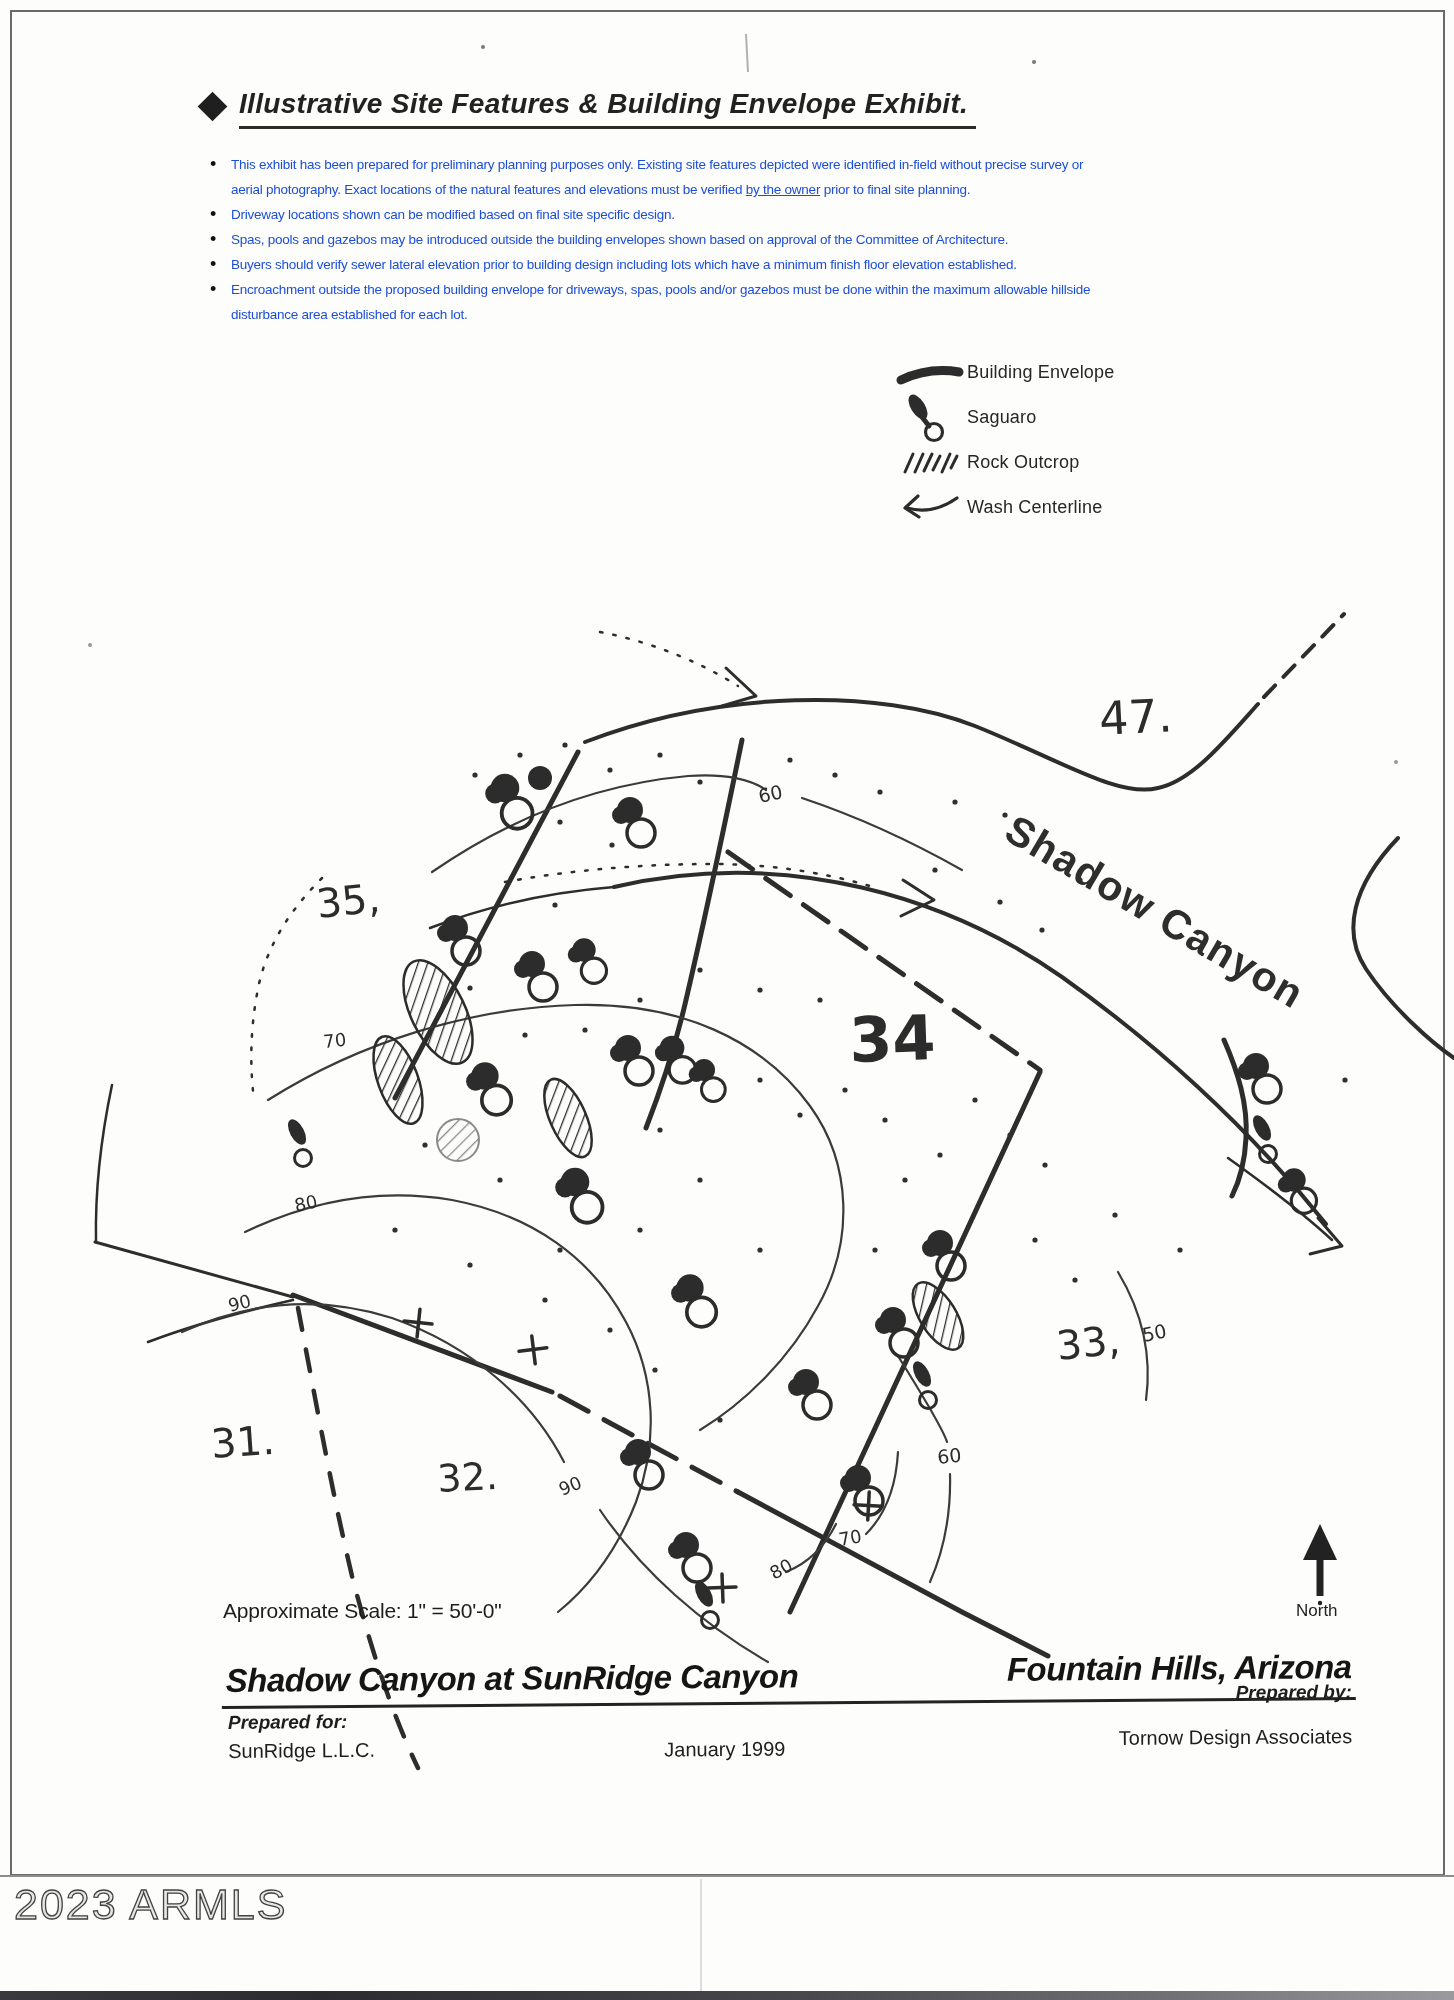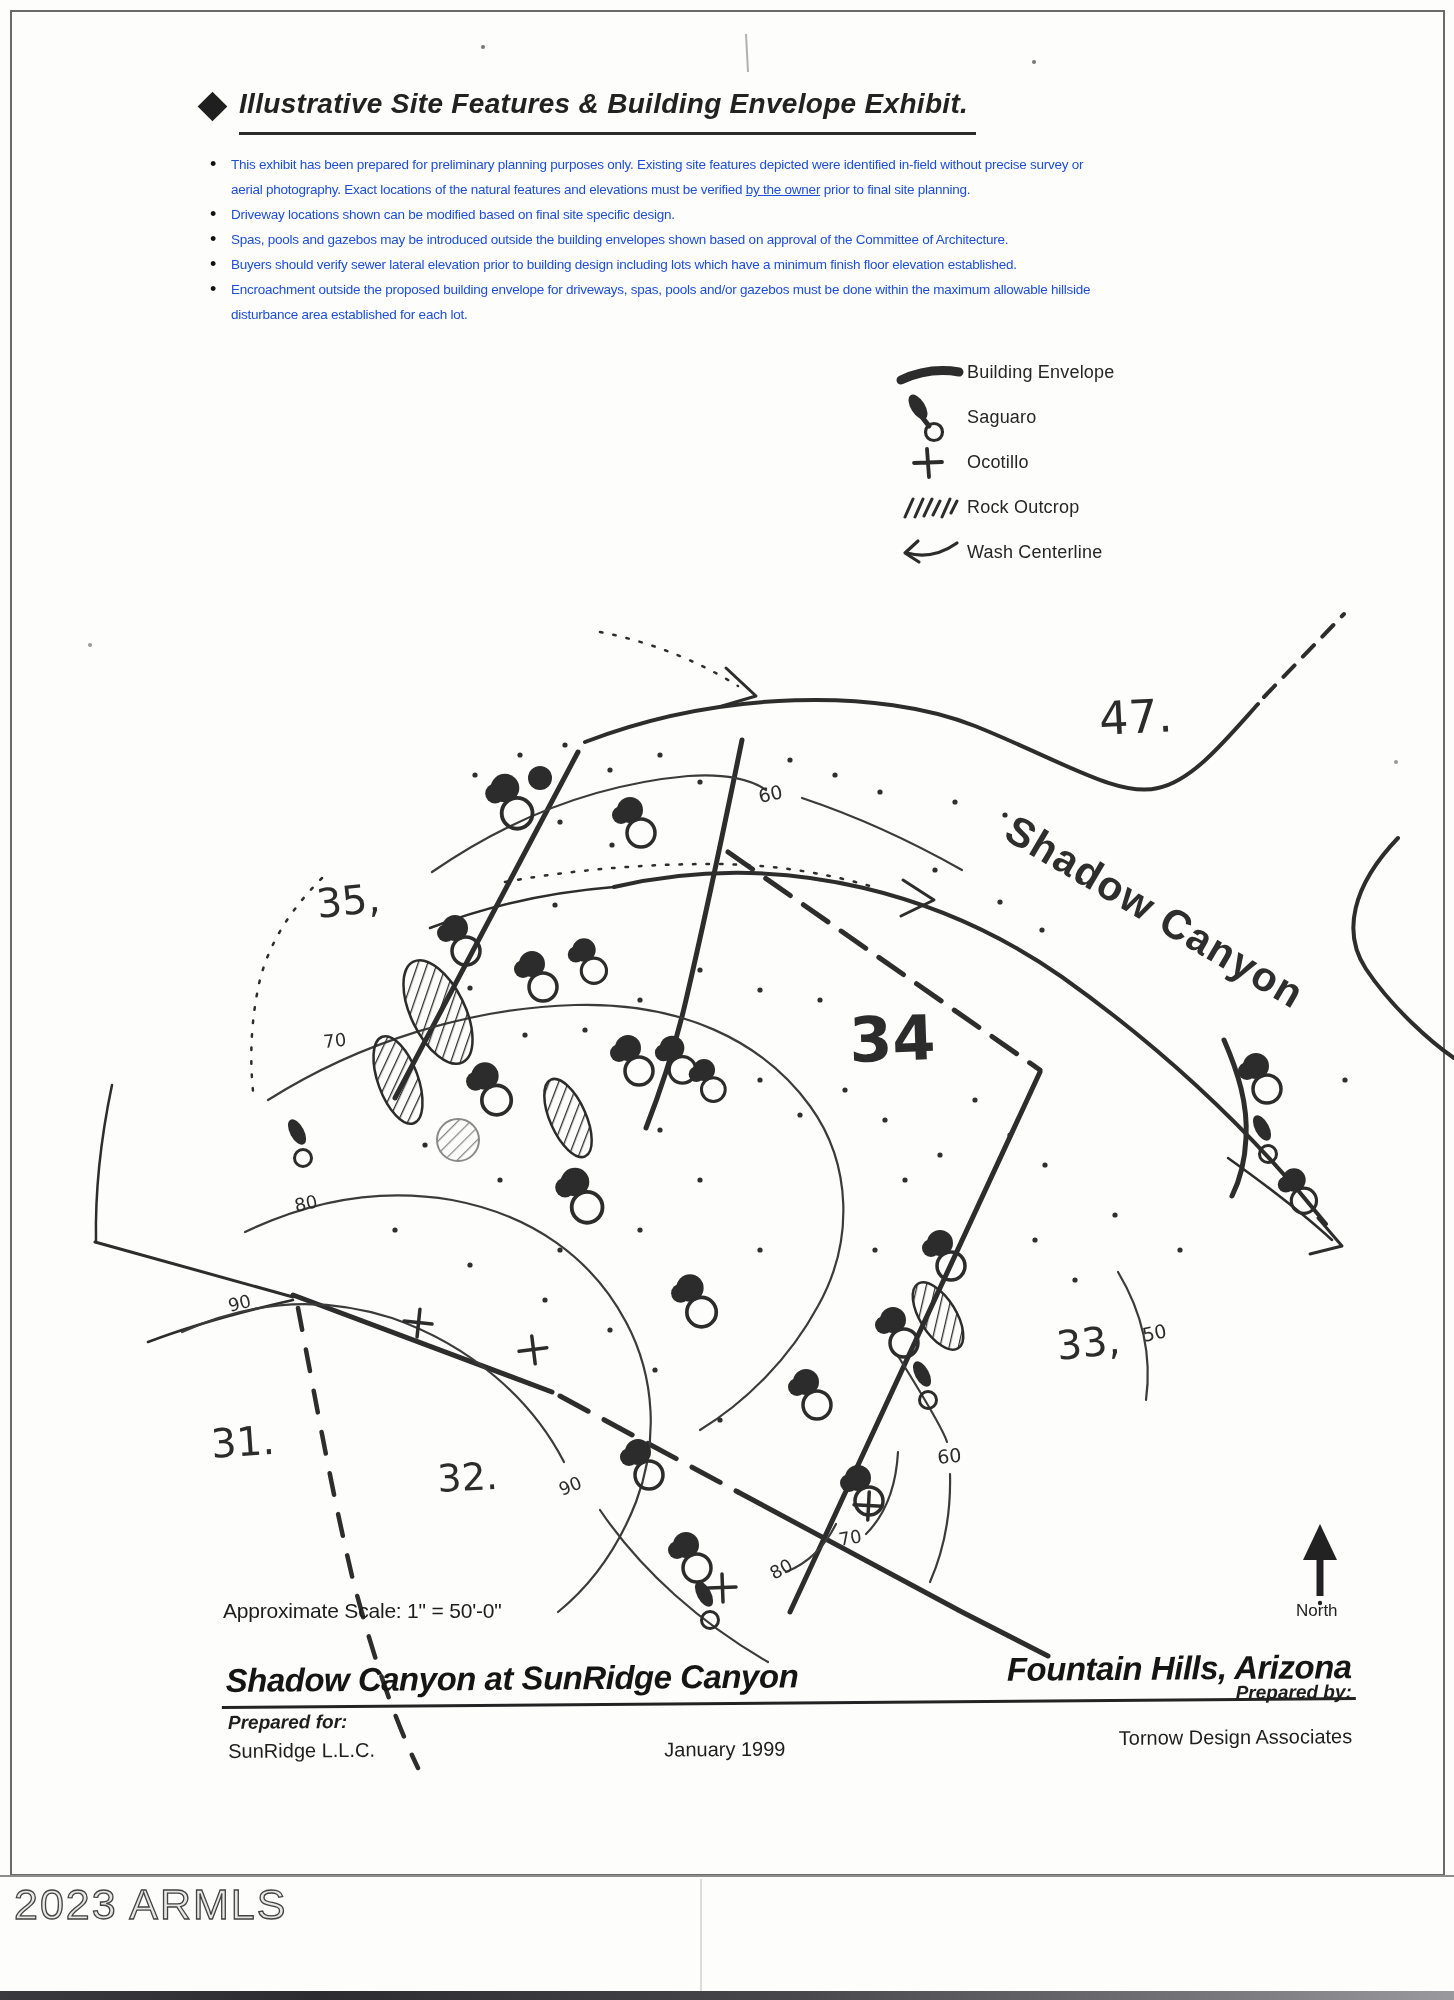--- a/index.html
+++ b/index.html
@@ -2,21 +2,21 @@
 <html><head>
 <meta charset="utf-8">
 <style>
   html,body{margin:0;padding:0;background:#ffffff;}
   #page{position:relative;width:1454px;height:2000px;background:#fdfdfc;overflow:hidden;
         font-family:"Liberation Sans",sans-serif;color:#1e1e1e;}
   
   .title-row{position:absolute;left:202px;top:88px;display:flex;align-items:flex-start;}
   .diamond{width:21px;height:21px;background:#1f1f1f;transform:rotate(45deg);margin:8px 16px 0 0;flex:0 0 auto;}
   h1.page-title{margin:0;font-style:italic;font-weight:600;font-size:28px;letter-spacing:.3px;color:#222;
-      border-bottom:3px solid #2b2b2b;padding-bottom:12px;padding-right:8px;}
+      border-bottom:3px solid #2b2b2b;padding-bottom:6px;padding-right:8px;}
   ul.notes{position:absolute;left:204px;top:152px;width:888px;margin:0;padding:0;list-style:none;
       font-size:13.5px;letter-spacing:-.25px;line-height:25px;color:#1d4ed8;}
   ul.notes li{position:relative;padding-left:27px;margin-bottom:0;}
   ul.notes li::before{content:"\2022";position:absolute;left:6px;top:0;font-size:18px;color:#111;}
   .u{text-decoration:underline;}
   
   .legend{position:absolute;left:893px;top:350px;width:360px;}
   .legend-row{display:flex;align-items:center;height:45px;}
   .legend-icon{width:72px;flex:0 0 auto;display:flex;justify-content:flex-start;}
   .legend-label{font-size:18px;color:#262626;margin-left:2px;letter-spacing:.2px;}
@@ -70,28 +70,20 @@
     </div>
     <div class="legend-row">
       <span class="legend-icon">
         <svg width="72" height="52">
             <ellipse cx="25" cy="15" rx="7" ry="14" fill="#2c2c2c" transform="rotate(-32 25 15)"></ellipse>
             <path d="M29,25 l7,9" stroke="#2c2c2c" stroke-width="5" stroke-linecap="round"></path>
             <circle cx="41" cy="40" r="8.5" fill="none" stroke="#2c2c2c" stroke-width="3.2"></circle>
           </svg>
       </span>
       <span class="legend-label">Saguaro</span>
-    </div>
-    <div class="legend-row">
-      <span class="legend-icon">
-        <svg width="72" height="44">
-            <path d="M34,8 L36,36 M21,22 L49,21" stroke="#2c2c2c" stroke-width="3.8" stroke-linecap="round"></path>
-          </svg>
-      </span>
-      <span class="legend-label">Ocotillo</span>
     </div>
     <div class="legend-row">
       <span class="legend-icon">
         <svg width="72" height="44">
             <g stroke="#2c2c2c" stroke-width="3" stroke-linecap="round">
               <line x1="12" y1="31" x2="20" y2="13"></line>
               <line x1="22" y1="31" x2="30" y2="13"></line>
               <line x1="31" y1="30" x2="39" y2="13"></line>
               <line x1="40" y1="29" x2="47" y2="15"></line>
               <line x1="49" y1="31" x2="57" y2="13"></line>

